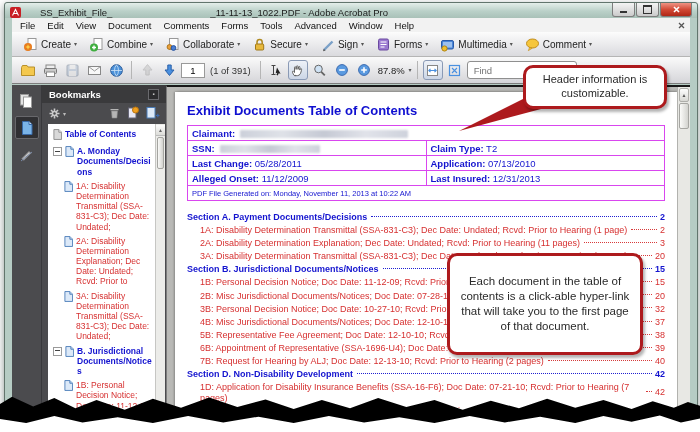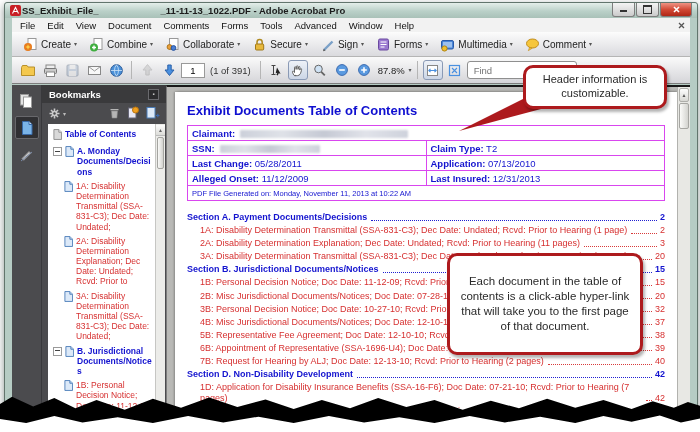--- a/index.html
+++ b/index.html
@@ -2,23 +2,23 @@
 <html><head>
 <meta charset="utf-8">
 <style>
   html,body{margin:0;padding:0;background:#fff;}
   .screen{position:relative;width:700px;height:432px;background:#fff;overflow:hidden;
           font-family:"Liberation Sans",sans-serif;-webkit-font-smoothing:antialiased;}
   .window{position:absolute;left:4px;top:2px;width:692px;height:426px;background:#b6ccc4;
           border:1px solid #62756d;border-radius:3px 3px 0 0;box-shadow:0 3px 9px rgba(40,60,55,.55);}
 
   
-  .titlebar{position:absolute;top:0;left:0;right:0;height:15px;display:flex;align-items:center;
-            padding:0 5px;gap:1px;background:linear-gradient(#e4eeea,#bad0c8 55%,#a9c1b8);
-            border-radius:3px 3px 0 0;font-weight:bold;}
+  .titlebar{position:absolute;top:0;left:0;right:0;height:15px;display:flex;align-items:flex-end;
+            padding:0 5px;gap:19px;background:linear-gradient(#e4eeea,#bad0c8 55%,#a9c1b8);
+            border-radius:3px 3px 0 0;}
   .app-icon{display:inline-flex;width:11px;height:11px;}
   .title-part{font-size:9.5px;color:#1c1c1c;white-space:nowrap;}
   .title-redact{width:60px;height:9px;}
   .winbtns{margin-left:auto;display:flex;gap:1px;position:relative;top:-1px;}
   .wbtn{width:21px;height:13px;background:linear-gradient(#f4f4f4,#cbcbcb);border:1px solid #7d7d7d;
         border-top:none;border-radius:0 0 3px 3px;display:flex;align-items:center;justify-content:center;}
   .wbtn.close{width:30px;background:linear-gradient(#ef9384,#d24a36 50%,#b02716);}
   .glyph-min{width:7px;height:2px;background:#333;margin-top:4px;}
   .glyph-max{width:7px;height:6px;border:1px solid #333;border-top:2px solid #333;}
 
@@ -105,21 +105,21 @@
   .htable td{border:1px solid #d946ef;padding:1px 4px;height:12px;vertical-align:middle;}
   .hlabel{font-weight:bold;}
   .redact{display:inline-block;height:8px;vertical-align:middle;margin-left:5px;border-radius:1px;
           background:linear-gradient(90deg,#ccd0da,#dfe2e8 25%,#c5c9d4 50%,#e1e3ea 75%,#ced2dc);
           filter:blur(1.2px);}
   .redact.claimant{width:168px;}
   .redact.ssn{width:100px;}
   .gen-line{font-size:7.5px;}
 
   .toc{margin-top:11px;}
-  .trow{display:flex;align-items:flex-end;font-size:9px;line-height:10.5px;margin-bottom:2.6px;}
+  .trow{display:flex;align-items:center;font-size:9px;line-height:10.5px;margin-bottom:2.6px;}
   .trow.section{color:#1414cf;font-weight:bold;}
   .trow.item{color:#d63030;padding-left:13px;}
   .tlead{flex:1;min-width:6px;border-bottom:1.3px dotted currentColor;margin:0 3px 2px 4px;opacity:.95;}
 
   
   .callout{position:absolute;background:#fff;border:3px solid #ad1a1d;border-radius:10px;color:#2a2a2a;
            text-align:center;z-index:22;box-shadow:2px 3px 3px rgba(0,0,0,.3);
            display:flex;align-items:center;justify-content:center;box-sizing:border-box;}
   .c1{left:518px;top:62px;width:144px;height:44px;font-size:11px;line-height:1.25;padding:2px 6px;}
   .c2{left:442px;top:250px;width:196px;height:102px;font-size:11.5px;line-height:1.3;padding:4px 9px;}

